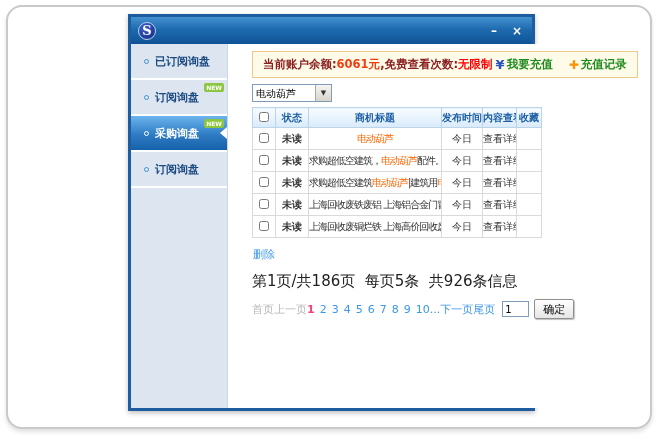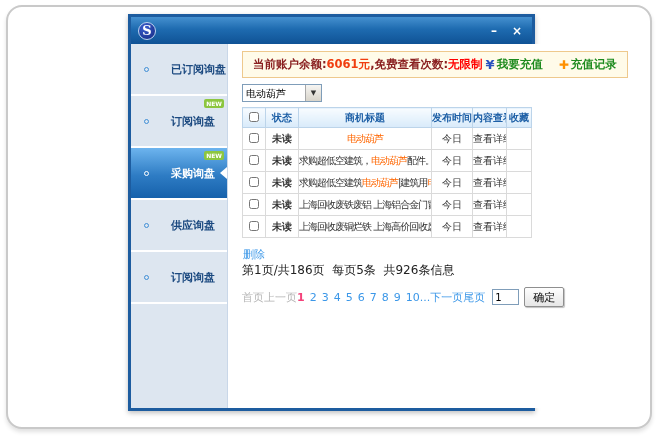--- a/index.html
+++ b/index.html
@@ -37,41 +37,40 @@
     font-size:13px; font-weight:bold; line-height:16px;
     display:flex; align-items:center; justify-content:center;
   }
   .title { color:#fff; font-size:13px; font-weight:bold; margin-left:7px; letter-spacing:1px; }
   .win-btns { margin-left:auto; display:flex; gap:15px; color:#fff; font-size:12px; font-weight:bold; }
   .win-btn { cursor:pointer; line-height:12px; }
 
   .main { display:flex; height:364px; }
   .sidebar { width:97px; background:#dde6f0; border-right:1px solid #c9d7e8; flex:none; }
   .sidebar-item {
-    height:52px; border-bottom:2px solid #ffffff;
+    height:36px; border-bottom:2px solid #ffffff;
     display:flex; align-items:center; padding-left:13px;
     position:relative; font-size:11px; font-weight:bold; color:#1c4a80;
     cursor:pointer;
-    gap:16px;
   }
   .bullet { width:5px; height:5px; border:1px solid #3f8fd6; border-radius:50%; margin-right:6px; flex:none; }
   .sidebar-item.selected { background:linear-gradient(180deg,#6db4ee,#2e7cc4 55%,#1661ab); color:#ffffff; }
   .sidebar-item.selected .bullet { border-color:#ffffff; }
   .sidebar-item.selected::after {
     content:""; position:absolute; right:0; top:50%; margin-top:-6px;
     border-top:6px solid transparent; border-bottom:6px solid transparent;
     border-right:7px solid #ffffff;
   }
   .new-badge {
     position:absolute; top:3px; right:3px;
     background:#8cc63f; color:#fff; font-size:6px; line-height:9px;
     padding:0 2px; border-radius:2px; font-weight:bold;
   }
 
-  .content { flex:1; padding:7px 9px 0 14px; background:#fff; }
+  .content { flex:1; padding:7px 9px 0 24px; background:#fff; }
   .balance-bar {
     border:1px solid #eec98d; background:#fffbe9;
     height:27px; display:flex; align-items:center;
     font-size:11.5px; font-weight:bold; padding:0 10px; white-space:nowrap;
   }
   .maroon { color:#8a2020; }
   .red-orange { color:#f03e10; }
   .red { color:#ff0000; }
   .yen-icon { color:#2a52c0; font-size:13px; margin-left:3px; }
   .plus-icon { color:#ff9000; font-size:12px; margin-left:16px; }
@@ -101,21 +100,21 @@
     border:1px solid #dadada; height:22px; text-align:center;
     font-size:10px; color:#333; overflow:hidden; white-space:nowrap;
   }
   .grid input[type=checkbox] { width:10px; height:10px; cursor:pointer; }
   .status-cell { font-weight:bold; color:#222; }
   .title-cell { font-size:9px; letter-spacing:-1px; cursor:pointer; }
   .title-cell .hl { color:#ff6600; }
   .view-link { cursor:pointer; }
 
   .delete-link { display:inline-block; margin:9px 0 0 1px; color:#3b97e8; font-size:11px; cursor:pointer; }
-  .page-info { margin-top:0; font-size:12px; color:#222; white-space:pre; }
+  .page-info { margin-top:10px; font-size:15px; color:#222; white-space:pre; }
   .pager { margin-top:8px; display:flex; align-items:center; font-size:11px; }
   .pg-disabled { color:#b5b5b5; cursor:default; }
   .page-links { display:flex; gap:5px; }
   .page-num { color:#3b97e8; cursor:pointer; }
   .page-num.current { color:#f4427a; font-weight:bold; }
   .pg-link { color:#3b97e8; cursor:pointer; }
   .page-input {
     width:27px; height:16px; border:1px solid #7f9db9;
     font-size:10px; padding:0 2px; margin-left:7px;
     font-family:"DejaVu Sans", sans-serif;
@@ -154,25 +153,20 @@
       </div>
         <div class="sidebar-item">
         <span class="bullet"></span>
         <span>订阅询盘</span>
         <span class="new-badge">NEW</span>
       </div>
         <div class="sidebar-item selected">
         <span class="bullet"></span>
         <span>采购询盘</span>
         <span class="new-badge">NEW</span>
-      </div>
-        <div class="sidebar-item">
-        <span class="bullet"></span>
-        <span>供应询盘</span>
-
       </div>
         <div class="sidebar-item">
         <span class="bullet"></span>
         <span>订阅询盘</span>
 
       </div>
       </div>
 
     <div class="content">
 

